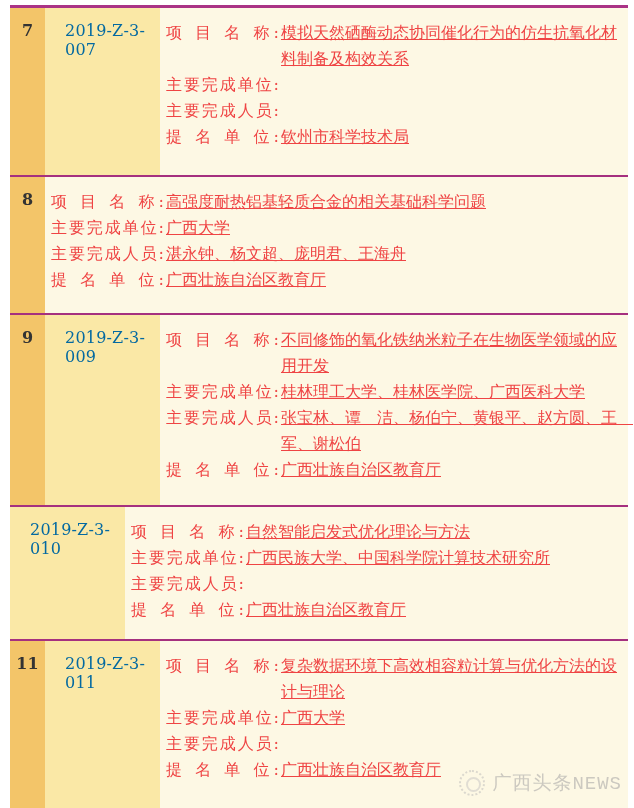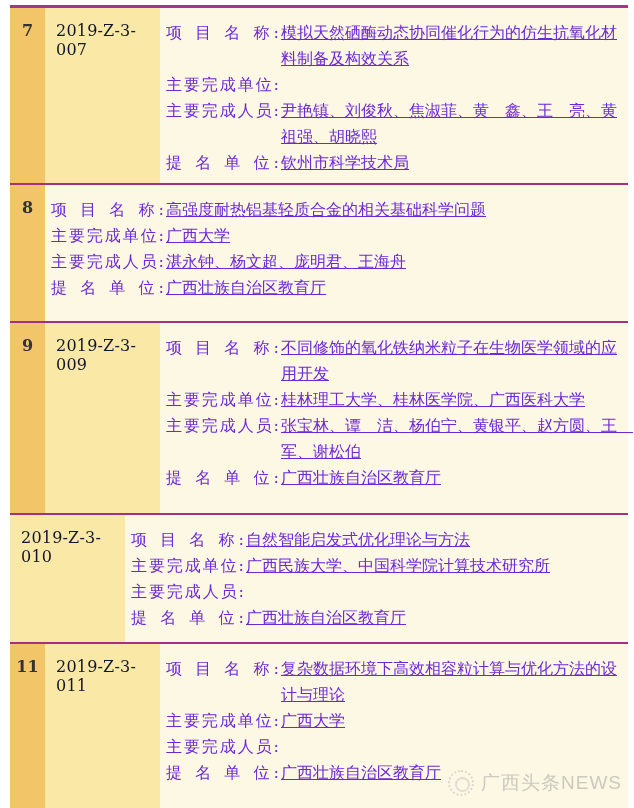--- a/index.html
+++ b/index.html
@@ -15,40 +15,40 @@
   }
   .row{display:flex;align-items:stretch;}
   .divider{height:2px;background:#a5307f;box-shadow:0 1px 0 rgba(220,140,185,.55), 0 -1px 0 rgba(220,140,185,.45);}
   .col-no{
     width:35px;flex:0 0 35px;background:#f3c569;
     text-align:center;padding-top:13px;
     font-size:16px;font-weight:bold;color:#333;
   }
   .col-code{
     width:115px;flex:0 0 115px;background:#fae8a6;
-    padding:13px 0 0 11px;box-sizing:border-box;
-    font-size:16px;color:#0f172a;letter-spacing:.2px;
+    padding:13px 0 0 20px;box-sizing:border-box;
+    font-size:16px;color:#0369a1;letter-spacing:.2px;
   }
   .col-content{
     flex:1;background:#fdf8e4;
-    padding:12px 8px 7px 6px;box-sizing:border-box;
-    font-size:16px;color:#6d28d9;
+    padding:12px 8px 16px 6px;box-sizing:border-box;
+    font-size:16px;color:#ef4444;
   }
   .field{display:flex;line-height:26px;}
   .field-label{
     width:113px;flex:0 0 113px;
     text-align:justify;text-align-last:justify;
   }
   .field-value{flex:1;padding-left:2px;text-decoration:underline;}
   .r7{min-height:167px;} .r8{min-height:136px;} .r9{min-height:190px;}
   .r10{min-height:127px;} .r11{min-height:168px;}
   .watermark{
     position:absolute;right:12px;bottom:12px;
     display:flex;align-items:center;gap:7px;
-    font-family:Liberation Sans, sans-serif;
+    font-family:Liberation Mono, monospace;
     color:#ccc9c0;font-size:19px;letter-spacing:1px;
     pointer-events:none;
   }
   .wm-logo{
     width:26px;height:26px;border-radius:50%;
     border:2px dotted #d8d5cc;box-sizing:border-box;
     position:relative;opacity:.9;
   }
   .wm-logo::after{
     content:"";position:absolute;left:5px;top:5px;width:11px;height:11px;
@@ -67,21 +67,20 @@
       <div class="col-content">
         <div class="field">
           <span class="field-label">项 目 名 称:</span>
           <span class="field-value">模拟天然硒酶动态协同催化行为的仿生抗氧化材料制备及构效关系</span>
         </div>
         <div class="field">
           <span class="field-label">主要完成单位:</span>
         </div>
         <div class="field">
           <span class="field-label">主要完成人员:</span>
-          <span class="field-value">尹艳镇、刘俊秋、焦淑菲、黄　鑫、王　亮、黄祖强、胡晓熙</span>
         </div>
         <div class="field">
           <span class="field-label">提 名 单 位:</span>
           <span class="field-value">钦州市科学技术局</span>
         </div>
       </div>
     </div>
     <div class="divider"></div>
 
     <div class="row r8">

